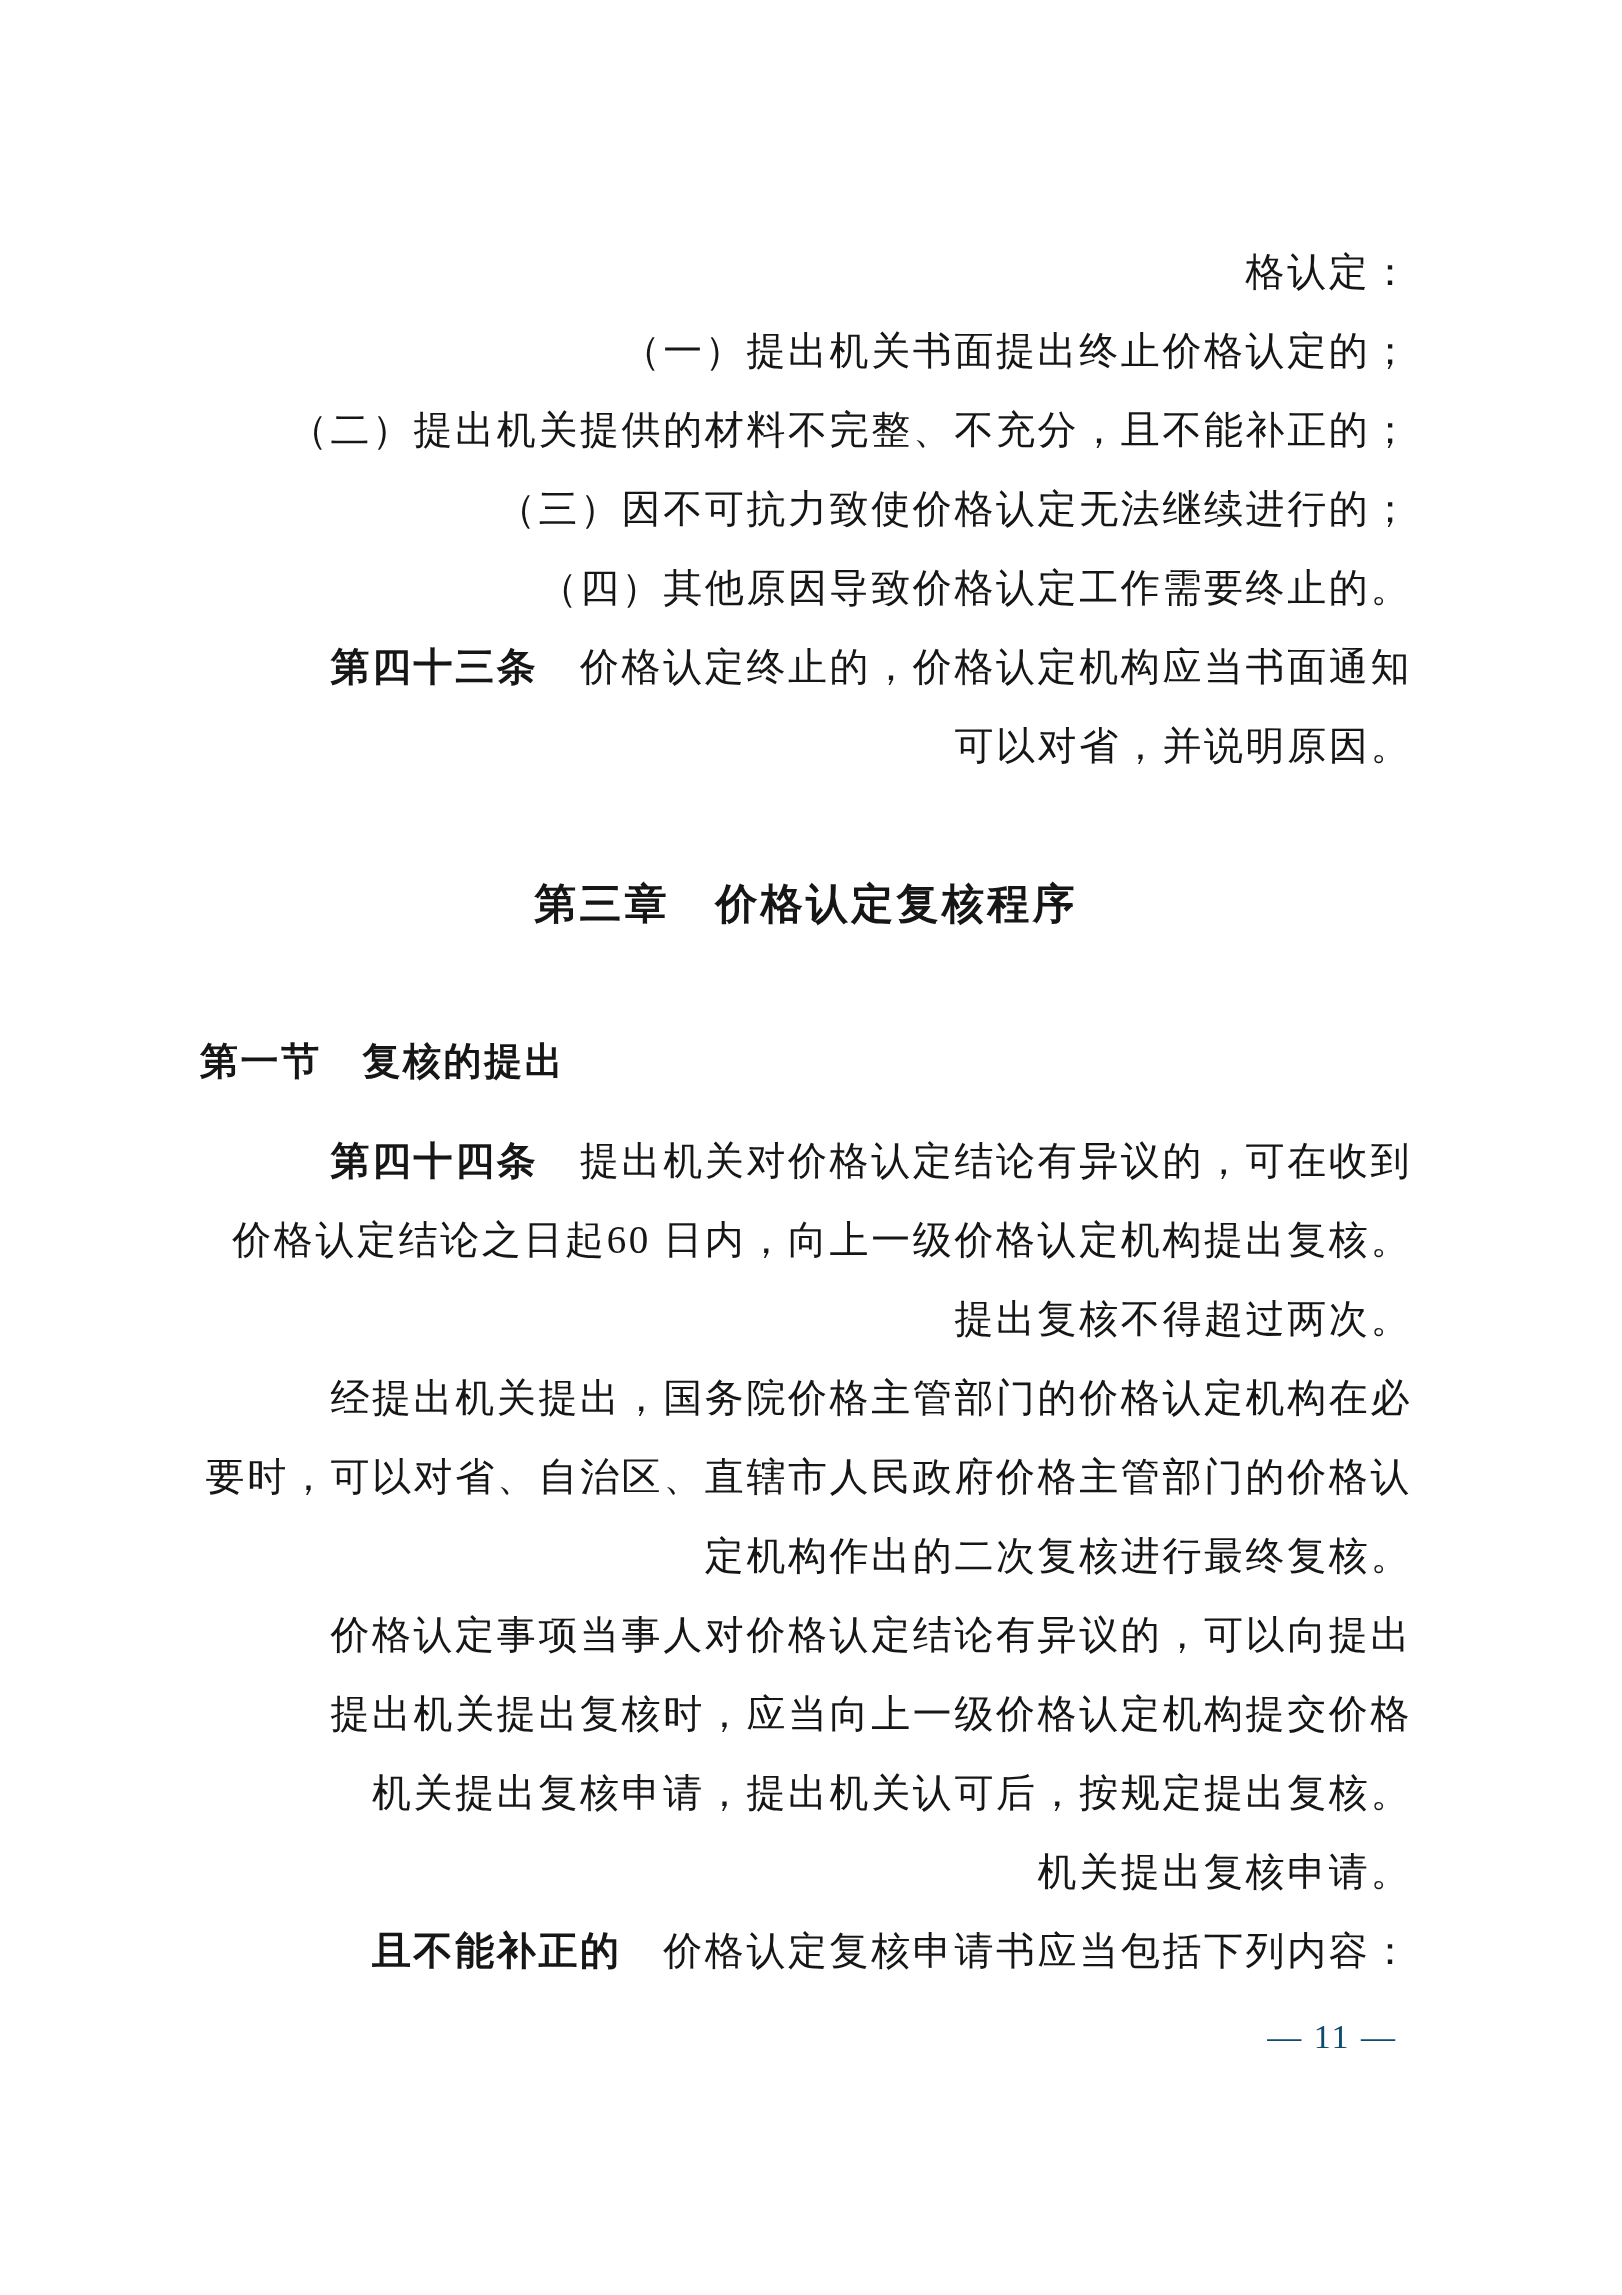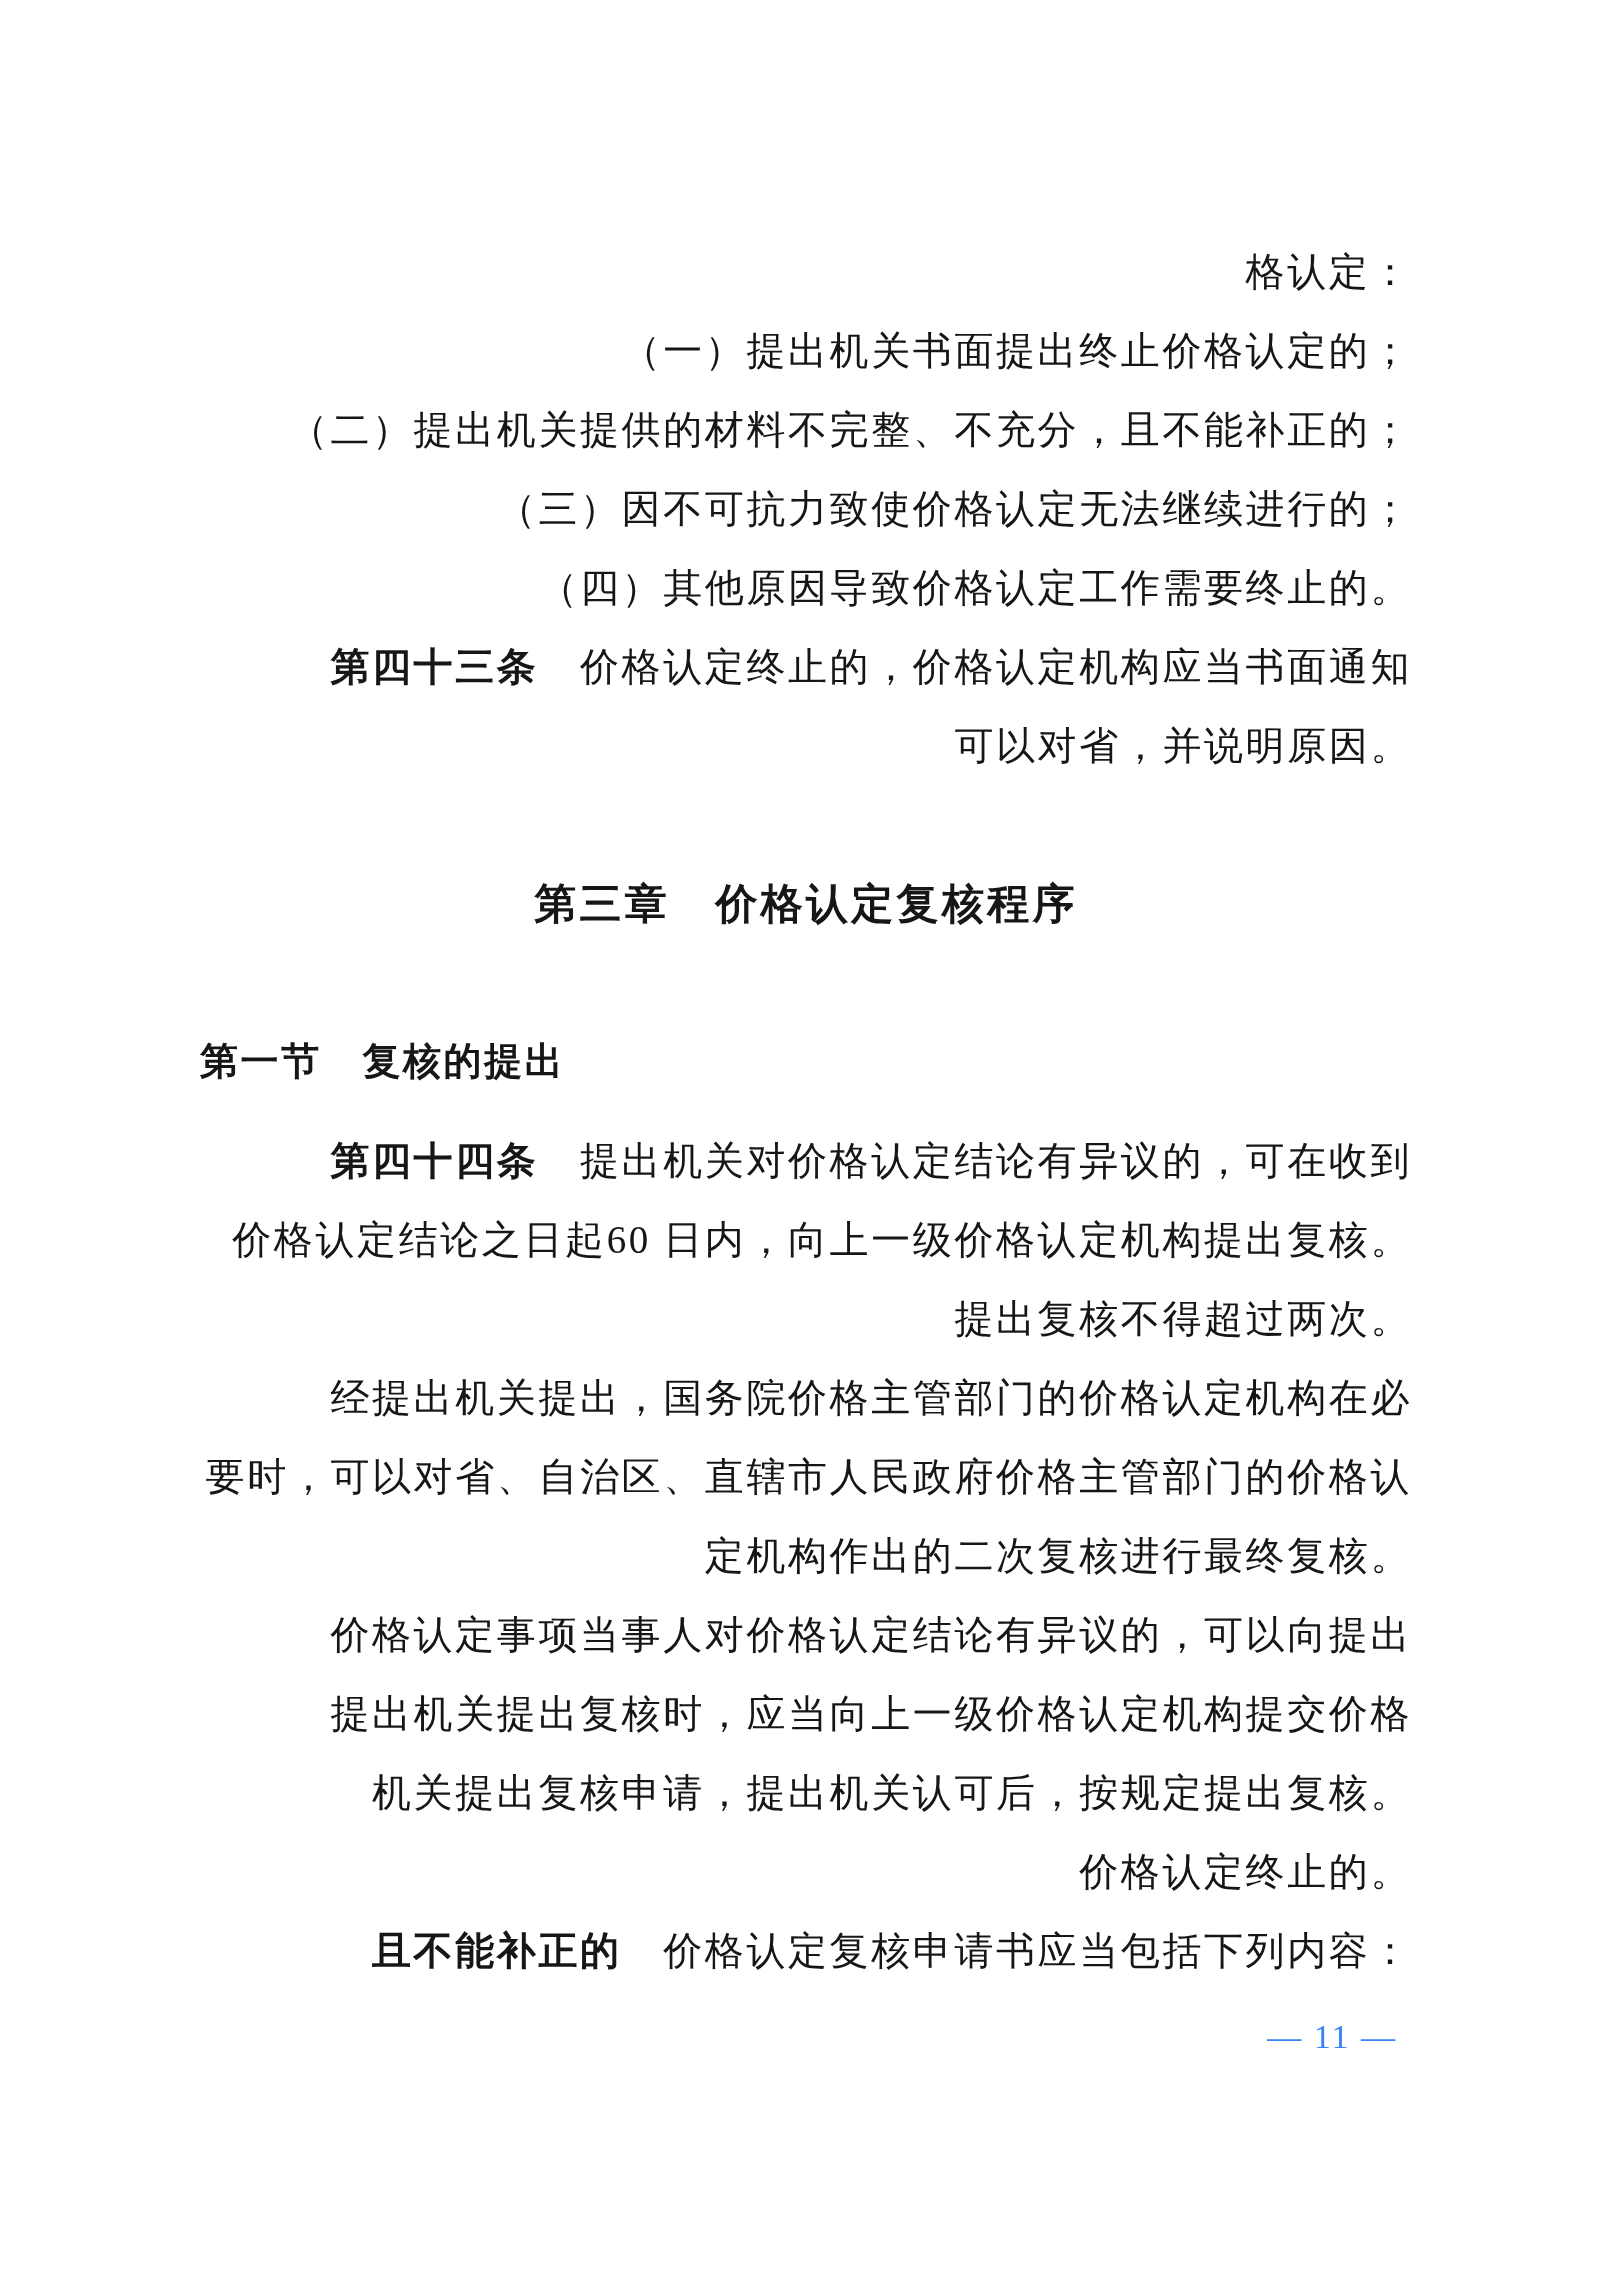--- a/index.html
+++ b/index.html
@@ -68,21 +68,21 @@
     position: absolute;
     top: 2007px;
     left: 200px;
     width: 1197px;
     height: 59px;
     line-height: 59px;
     text-align: right;
     font-size: 34px;
     letter-spacing: 2px;
     font-family: "Liberation Serif", "DejaVu Serif", serif;
-    color: #3b82f6;
+    color: #0c4a6e;
   }
 </style>
 </head>
 <body>
 
 <div class="page">
   <main class="text-block" id="lines-root">
       <div class="line">格认定：</div>
       <div class="line indent">（一）提出机关书面提出终止价格认定的；</div>
       <div class="line indent">（二）提出机关提供的材料不完整、不充分，且不能补正的；</div>
@@ -96,18 +96,18 @@
       <div class="section">第一节　复核的提出</div>
       <div class="line indent after-heading"><span class="lead">第四十四条</span>　提出机关对价格认定结论有异议的，可在收到</div>
       <div class="line">价格认定结论之日起60 日内，向上一级价格认定机构提出复核。</div>
       <div class="line">提出复核不得超过两次。</div>
       <div class="line indent">经提出机关提出，国务院价格主管部门的价格认定机构在必</div>
       <div class="line">要时，可以对省、自治区、直辖市人民政府价格主管部门的价格认</div>
       <div class="line">定机构作出的二次复核进行最终复核。</div>
       <div class="line indent">价格认定事项当事人对价格认定结论有异议的，可以向提出</div>
       <div class="line indent">提出机关提出复核时，应当向上一级价格认定机构提交价格</div>
       <div class="line">机关提出复核申请，提出机关认可后，按规定提出复核。</div>
-      <div class="line">价格认定终止的。</div>
+      <div class="line">机关提出复核申请。</div>
       <div class="line indent"><span class="lead">且不能补正的</span>　价格认定复核申请书应当包括下列内容：</div>
     </main>
   <div class="page-number">— 11 —</div>
 </div>
 
 
 </body></html>

